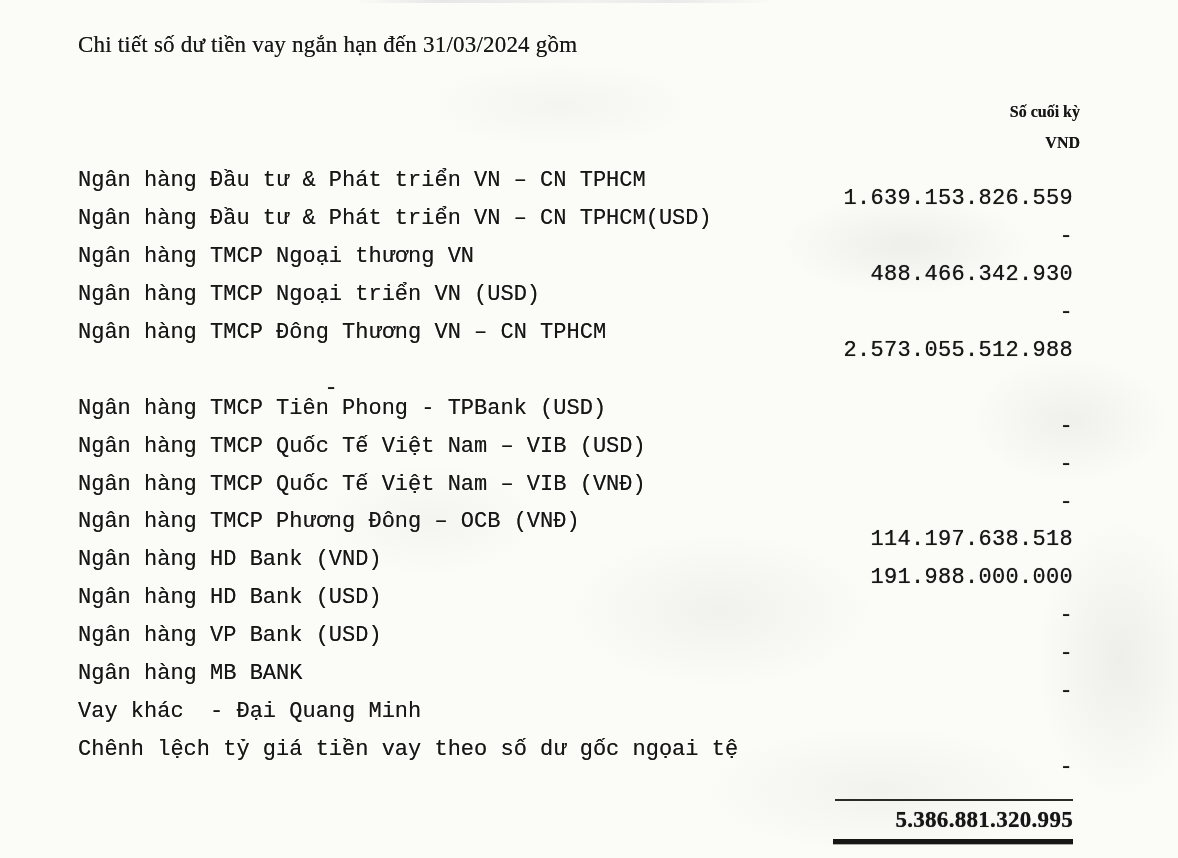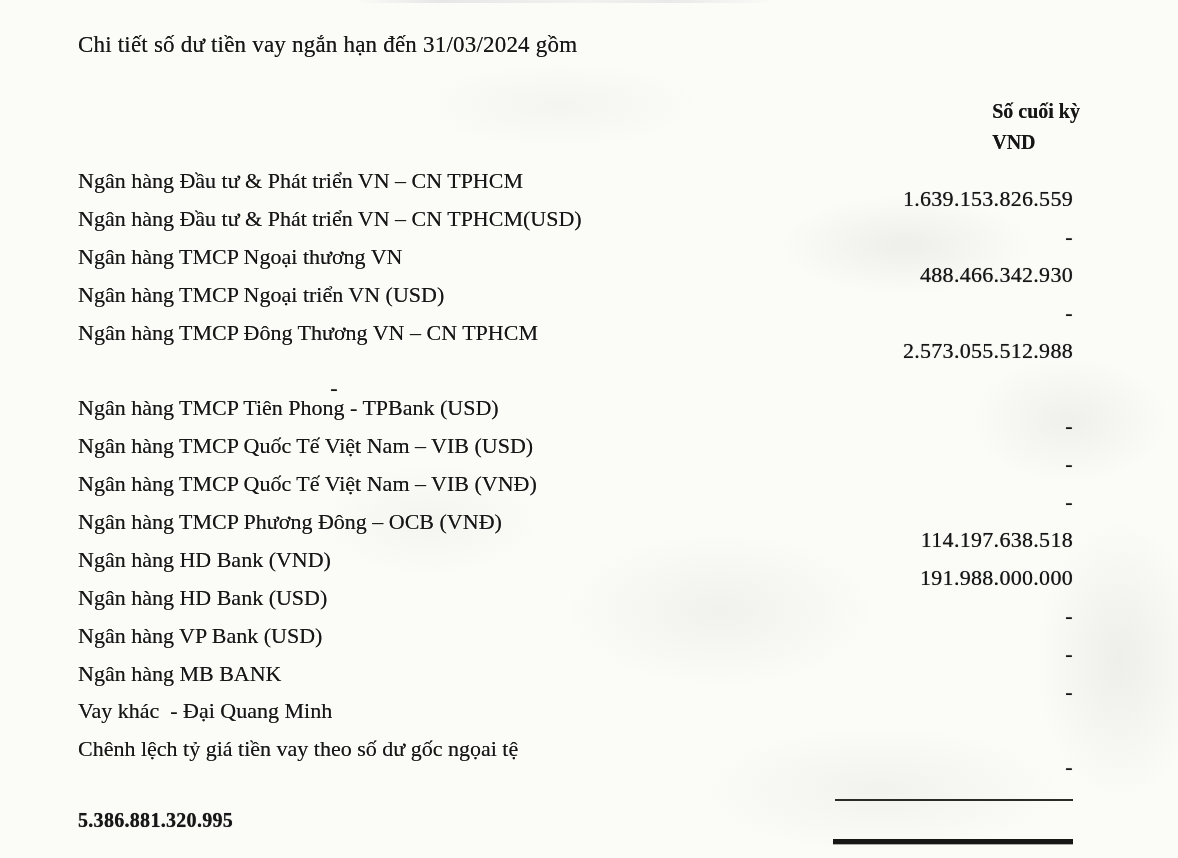--- a/index.html
+++ b/index.html
@@ -45,38 +45,39 @@
     font-size: 23px;
     font-weight: normal;
     letter-spacing: 0.2px;
     text-shadow: 0 0 0.6px rgba(10,10,10,0.65);
     white-space: pre;
   }
   .col-header {
     position: absolute;
     right: 98px;
     top: 96px;
-    text-align: left;
+    text-align: right;
     font-weight: bold;
-    font-size: 20px;
+    font-size: 16px;
     line-height: 31px;
     text-shadow: 0 0 0.6px rgba(10,10,10,0.65);
   }
   .table {
     position: absolute;
     left: 78px;
     right: 105px;
     top: 162px;
   }
   .row {
     display: flex;
     justify-content: space-between;
     align-items: center;
     height: 37.9px;
     font-size: 22px;
+    font-family: Liberation Mono, monospace;
   }
   .row .label {
     flex: 1 1 auto;
     white-space: pre;
     text-shadow: 0 0 0.6px rgba(10,10,10,0.6);
   }
   .row .value {
     width: 260px;
     text-align: right;
     white-space: pre;
@@ -85,22 +86,23 @@
     margin-top: 36px;
   }
   .rule-top {
     margin-left: auto;
     margin-top: -7px;
     width: 238px;
     height: 2px;
     background: #2a2a28;
   }
   .total-row {
+    text-align: right;
     font-weight: bold;
-    font-size: 20px;
+    font-size: 23px;
     line-height: 30px;
     padding-top: 4px;
     text-shadow: 0 0 0.7px rgba(10,10,10,0.8);
     letter-spacing: 0.3px;
   }
   .rule-bottom {
     margin-left: auto;
     margin-top: 4px;
     width: 240px;
     height: 5px;

